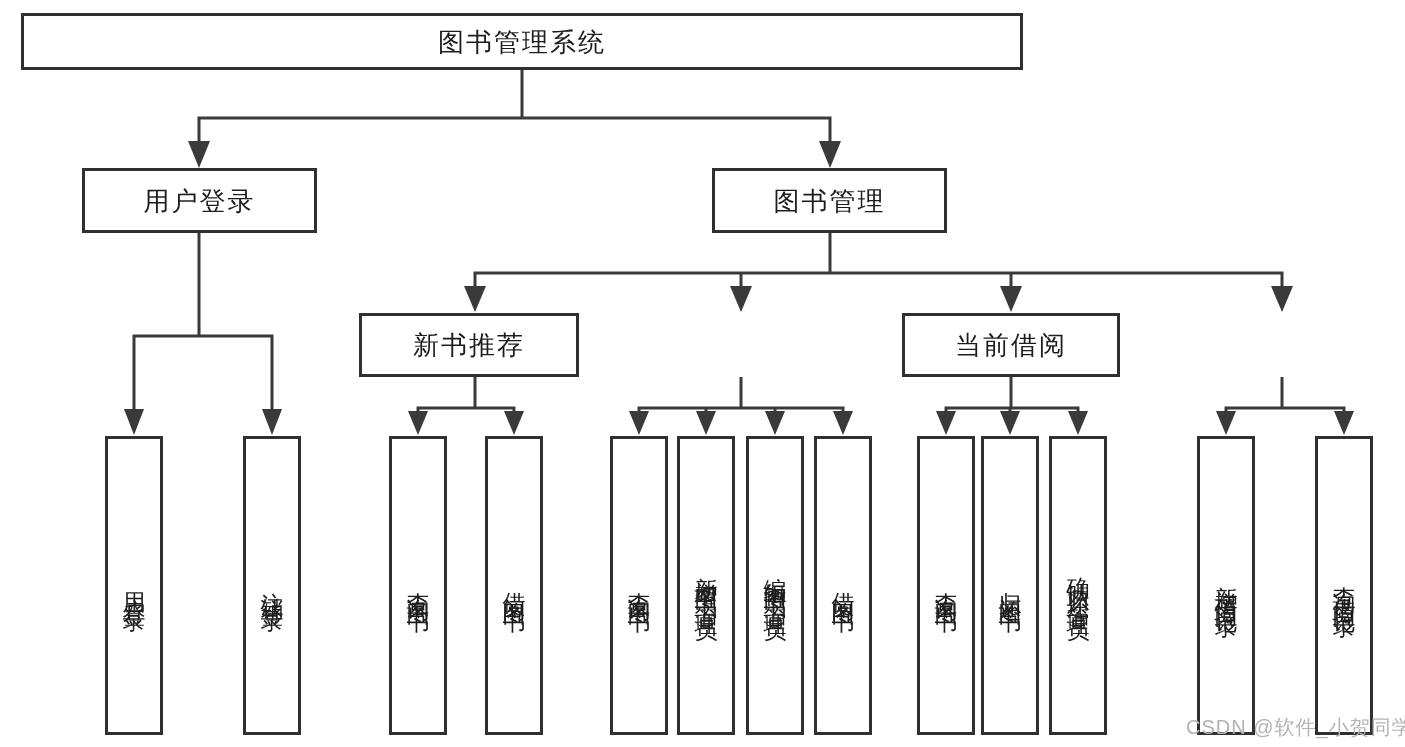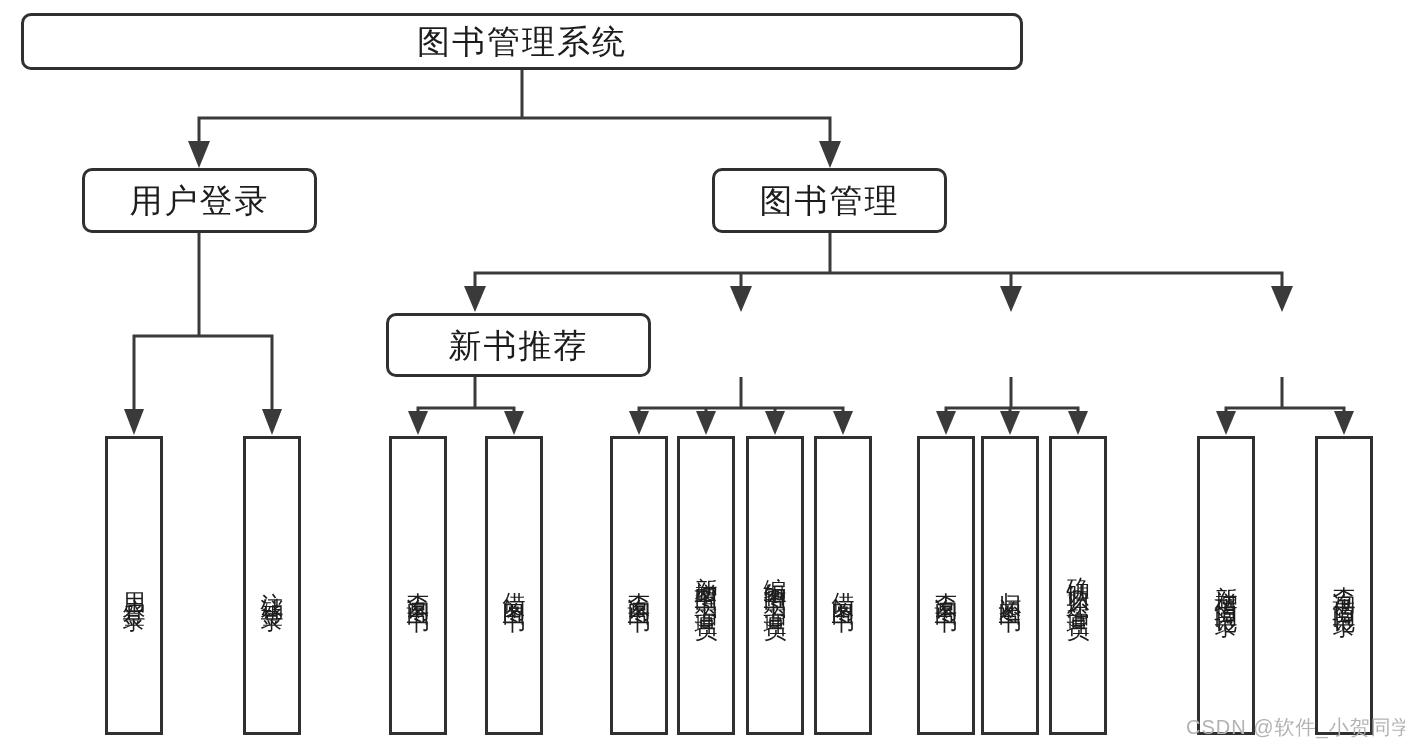--- a/index.html
+++ b/index.html
@@ -15,25 +15,25 @@
   .ah{fill:#3a3a3a;stroke:none;}
   .box{
     position:absolute;
     box-sizing:border-box;
     background:#ffffff;
     border:3px solid #303030;
     display:flex;align-items:center;justify-content:center;
     color:#1c1c1c;
     text-align:center;
   }
-  .h-node{font-size:33px;letter-spacing:2px;line-height:1;border-radius:10px;}
+  .h-node{font-size:26px;letter-spacing:2px;line-height:1;}
   #root-box{left:21px;top:13px;width:1002px;height:57px;}
   #n-user-login{left:82px;top:168px;width:235px;height:65px;}
   #n-book-mgmt{left:712px;top:168px;width:235px;height:65px;}
-  #n-newbook{left:386px;top:313px;width:265px;height:64px;}
+  #n-newbook{left:359px;top:313px;width:220px;height:64px;}
   #n-borrow{left:632px;top:313px;width:218px;height:64px;}
   #n-current{left:902px;top:313px;width:218px;height:64px;}
   #n-records{left:1172px;top:313px;width:220px;height:64px;}
   .v-node{
     top:436px;height:299px;width:58px;
     writing-mode:vertical-rl;text-orientation:mixed;
     font-size:23px;letter-spacing:6px;line-height:1;
   }
   #lf-1{left:105px;}  #lf-2{left:243px;}
   #lf-3{left:389px;}  #lf-4{left:485px;}
@@ -114,20 +114,21 @@
       <polygon class="ah" points="1334,411 1354,411 1344,435"></polygon>
     </g>
   </svg>
 
   <div id="root-box" class="box h-node">图书管理系统</div>
 
   <div id="n-user-login" class="box h-node">用户登录</div>
   <div id="n-book-mgmt" class="box h-node">图书管理</div>
 
   <div id="n-newbook" class="box h-node">新书推荐</div>
+  <div id="n-current" class="box h-node">当前借阅</div>
 
   <div id="lf-1" class="box v-node">用户登录</div>
   <div id="lf-2" class="box v-node">注销登录</div>
 
   <div id="lf-3" class="box v-node">查询图书</div>
   <div id="lf-4" class="box v-node">借阅图书</div>
 
   <div id="lf-5" class="box v-node">查询图书</div>
   <div id="lf-6" class="box v-node">新增图书（管理员）</div>
   <div id="lf-7" class="box v-node">编辑图书（管理员）</div>

